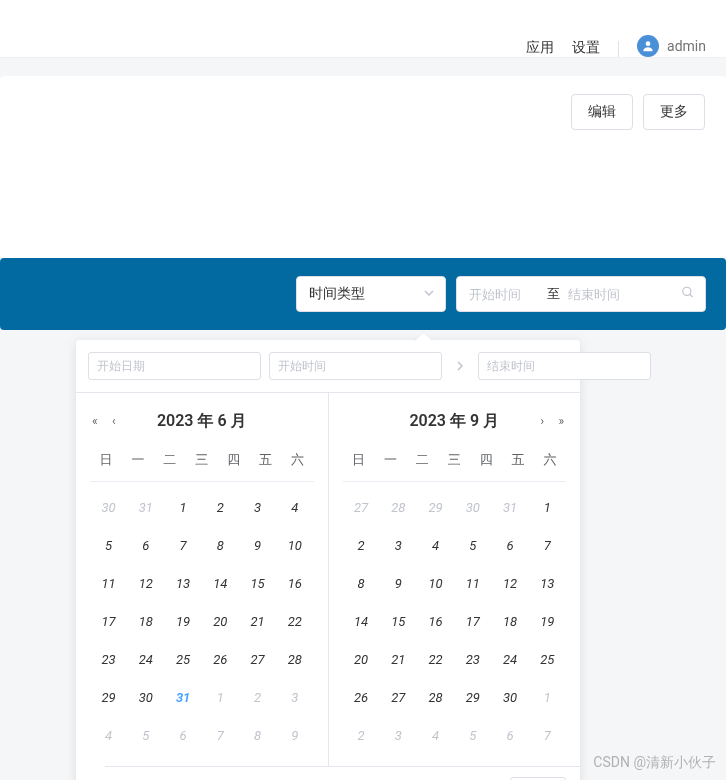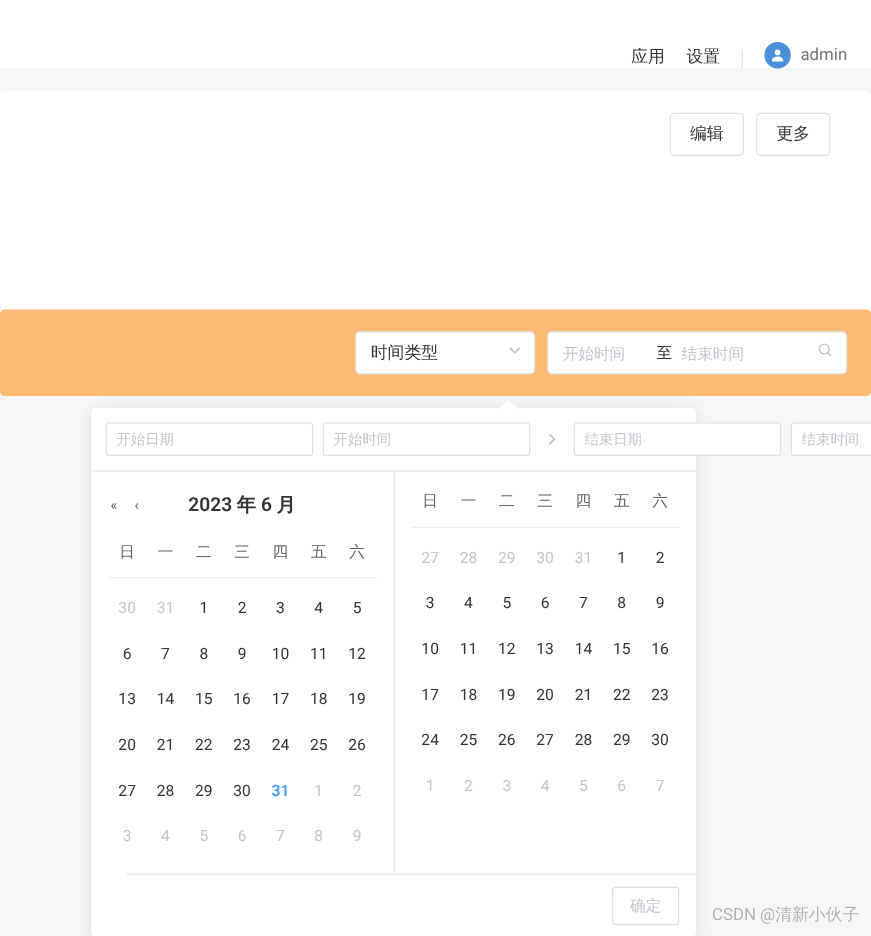--- a/index.html
+++ b/index.html
@@ -6,27 +6,27 @@
     body { font-family: -apple-system, BlinkMacSystemFont, "Segoe UI", Roboto, sans-serif; background: #f5f6f7; width: 726px; height: 780px; overflow: hidden; position: relative; }
     
     .header { background: #fff; height: 58px; display: flex; align-items: flex-end; justify-content: flex-end; padding: 0 20px; gap: 18px; border-bottom: 1px solid #f0f0f0; }
     .header-link { color: #333; font-size: 14px; cursor: pointer; text-decoration: none; }
     .header-divider { width: 1px; height: 16px; background: #e0e0e0; }
     .user { display: flex; align-items: center; gap: 8px; cursor: pointer; }
     .avatar { width: 22px; height: 22px; border-radius: 50%; background: #4a90d9; display: flex; align-items: center; justify-content: center; position: relative; }
     .avatar svg { width: 14px; height: 14px; }
     .user-name { font-size: 14px; color: #737373; }
     
-    .card { background: #fff; margin: 18px 0 0 0; border-radius: 4px; padding: 18px 34px; }
+    .card { background: #fff; margin: 18px 0 0 0; border-radius: 4px; padding: 18px 21px; }
     .card-actions { display: flex; justify-content: flex-end; gap: 10px; }
     .btn { padding: 8px 16px; border: 1px solid #dcdfe6; background: #fff; border-radius: 4px; font-size: 14px; color: #333; cursor: pointer; }
     
     .spacer { height: 110px; }
     
-    .filter-card { background: #fdba74; margin: 0; border-radius: 4px; padding: 18px 20px; display: flex; justify-content: flex-end; gap: 10px; align-items: flex-start; }
+    .filter-card { background: #0369a1; margin: 0; border-radius: 4px; padding: 18px 20px; display: flex; justify-content: flex-end; gap: 10px; align-items: flex-start; }
     .select { position: relative; width: 150px; height: 36px; border: 1px solid #dcdfe6; border-radius: 4px; display: flex; align-items: center; padding: 0 30px 0 12px; font-size: 14px; color: #333; background: #fff; cursor: pointer; }
     .select-arrow { position: absolute; right: 10px; top: 50%; transform: translateY(-50%); }
     .range-input { width: 250px; height: 36px; border: 1px solid #dcdfe6; border-radius: 4px; display: flex; align-items: center; padding: 0 30px 0 12px; font-size: 14px; background: #fff; position: relative; }
     .range-input input { border: none; outline: none; width: 70px; font-size: 13px; color: #333; }
     .range-input input::placeholder { color: #c0c4cc; }
     .range-sep { margin: 0 8px; color: #333; font-size: 13px; }
     .search-icon { position: absolute; right: 10px; top: 50%; transform: translateY(-50%); color: #c0c4cc; }
     
     .date-panel { position: absolute; top: 340px; left: 76px; width: 504px; background: #fff; border-radius: 4px; box-shadow: 0 2px 12px rgba(0,0,0,0.1); z-index: 10; }
     .date-panel::before { content: ""; position: absolute; top: -6px; right: 150px; width: 12px; height: 12px; background: #fff; transform: rotate(45deg); border-top: 1px solid #ebeef5; border-left: 1px solid #ebeef5; }
@@ -40,21 +40,21 @@
     .month:first-child { border-right: 1px solid #e4e7ed; }
     .month-header { display: flex; align-items: center; justify-content: center; position: relative; height: 32px; margin-bottom: 10px; }
     .month-title { font-size: 16px; font-weight: 600; color: #333; }
     .nav-btn { position: absolute; cursor: pointer; color: #606266; font-size: 12px; padding: 2px; }
     .nav-left1 { left: 0; } .nav-left2 { left: 20px; }
     .nav-right1 { right: 20px; } .nav-right2 { right: 0; }
     
     .weekdays { display: grid; grid-template-columns: repeat(7, 1fr); border-bottom: 1px solid #ebeef5; padding-bottom: 8px; margin-bottom: 6px; }
     .weekday { text-align: center; font-size: 13px; color: #606266; padding: 4px 0; }
     
-    .days { display: grid; grid-template-columns: repeat(7, 1fr); }
+    .days { display: grid; grid-template-columns: repeat(6, 1fr); font-style: italic; }
     .day { text-align: center; font-size: 13px; height: 38px; display: flex; align-items: center; justify-content: center; cursor: pointer; color: #333; }
     .day.other { color: #c0c4cc; }
     .day.today { color: #409eff; font-weight: 600; }
     
     .date-footer { border-top: 1px solid #e4e7ed; padding: 10px 14px; display: flex; justify-content: flex-end; margin-left: 29px; }
     .confirm-btn { padding: 6px 14px; border: 1px solid #dcdfe6; background: #fff; border-radius: 3px; font-size: 13px; color: #c0c4cc; cursor: not-allowed; }
     
     .watermark { position: absolute; bottom: 8px; right: 10px; font-size: 14px; color: rgba(120,120,120,0.55); z-index: 20; text-align: center; }
   </style>
 </head>
@@ -107,21 +107,20 @@
 
 <div class="date-panel">
   <div class="date-top">
     <input class="date-input" placeholder="开始日期" style="">
     <input class="date-input" placeholder="开始时间" style="">
     <span class="arrow-mid">
       <svg width="12" height="12" viewBox="0 0 12 12">
           <path d="M4 2l4 4-4 4" stroke="#c0c4cc" stroke-width="1.5" fill="none"></path>
         </svg>
     </span>
-    <input class="date-input" placeholder="结束日期" style="">
     <input class="date-input" placeholder="结束时间" style="">
   </div>
 
   <div class="months">
     <div class="month">
       <div class="month-header">
         <span class="nav-btn nav-left1">«</span>
         <span class="nav-btn nav-left2">‹</span>
         <span class="month-title">2023 年 6 月</span>
       </div>
@@ -173,20 +172,25 @@
           <div class="day other">3</div>
           <div class="day other">4</div>
           <div class="day other">5</div>
           <div class="day other">6</div>
           <div class="day other">7</div>
           <div class="day other">8</div>
           <div class="day other">9</div>
         </div>
     </div>
     <div class="month">
+      <div class="month-header">
+        <span class="month-title">2023 年 9 月</span>
+        <span class="nav-btn nav-right1">›</span>
+        <span class="nav-btn nav-right2">»</span>
+      </div>
       <div class="weekdays" id="wd-right">
           <div class="weekday">日</div>
           <div class="weekday">一</div>
           <div class="weekday">二</div>
           <div class="weekday">三</div>
           <div class="weekday">四</div>
           <div class="weekday">五</div>
           <div class="weekday">六</div>
         </div>
       <div class="days" id="days-right">

